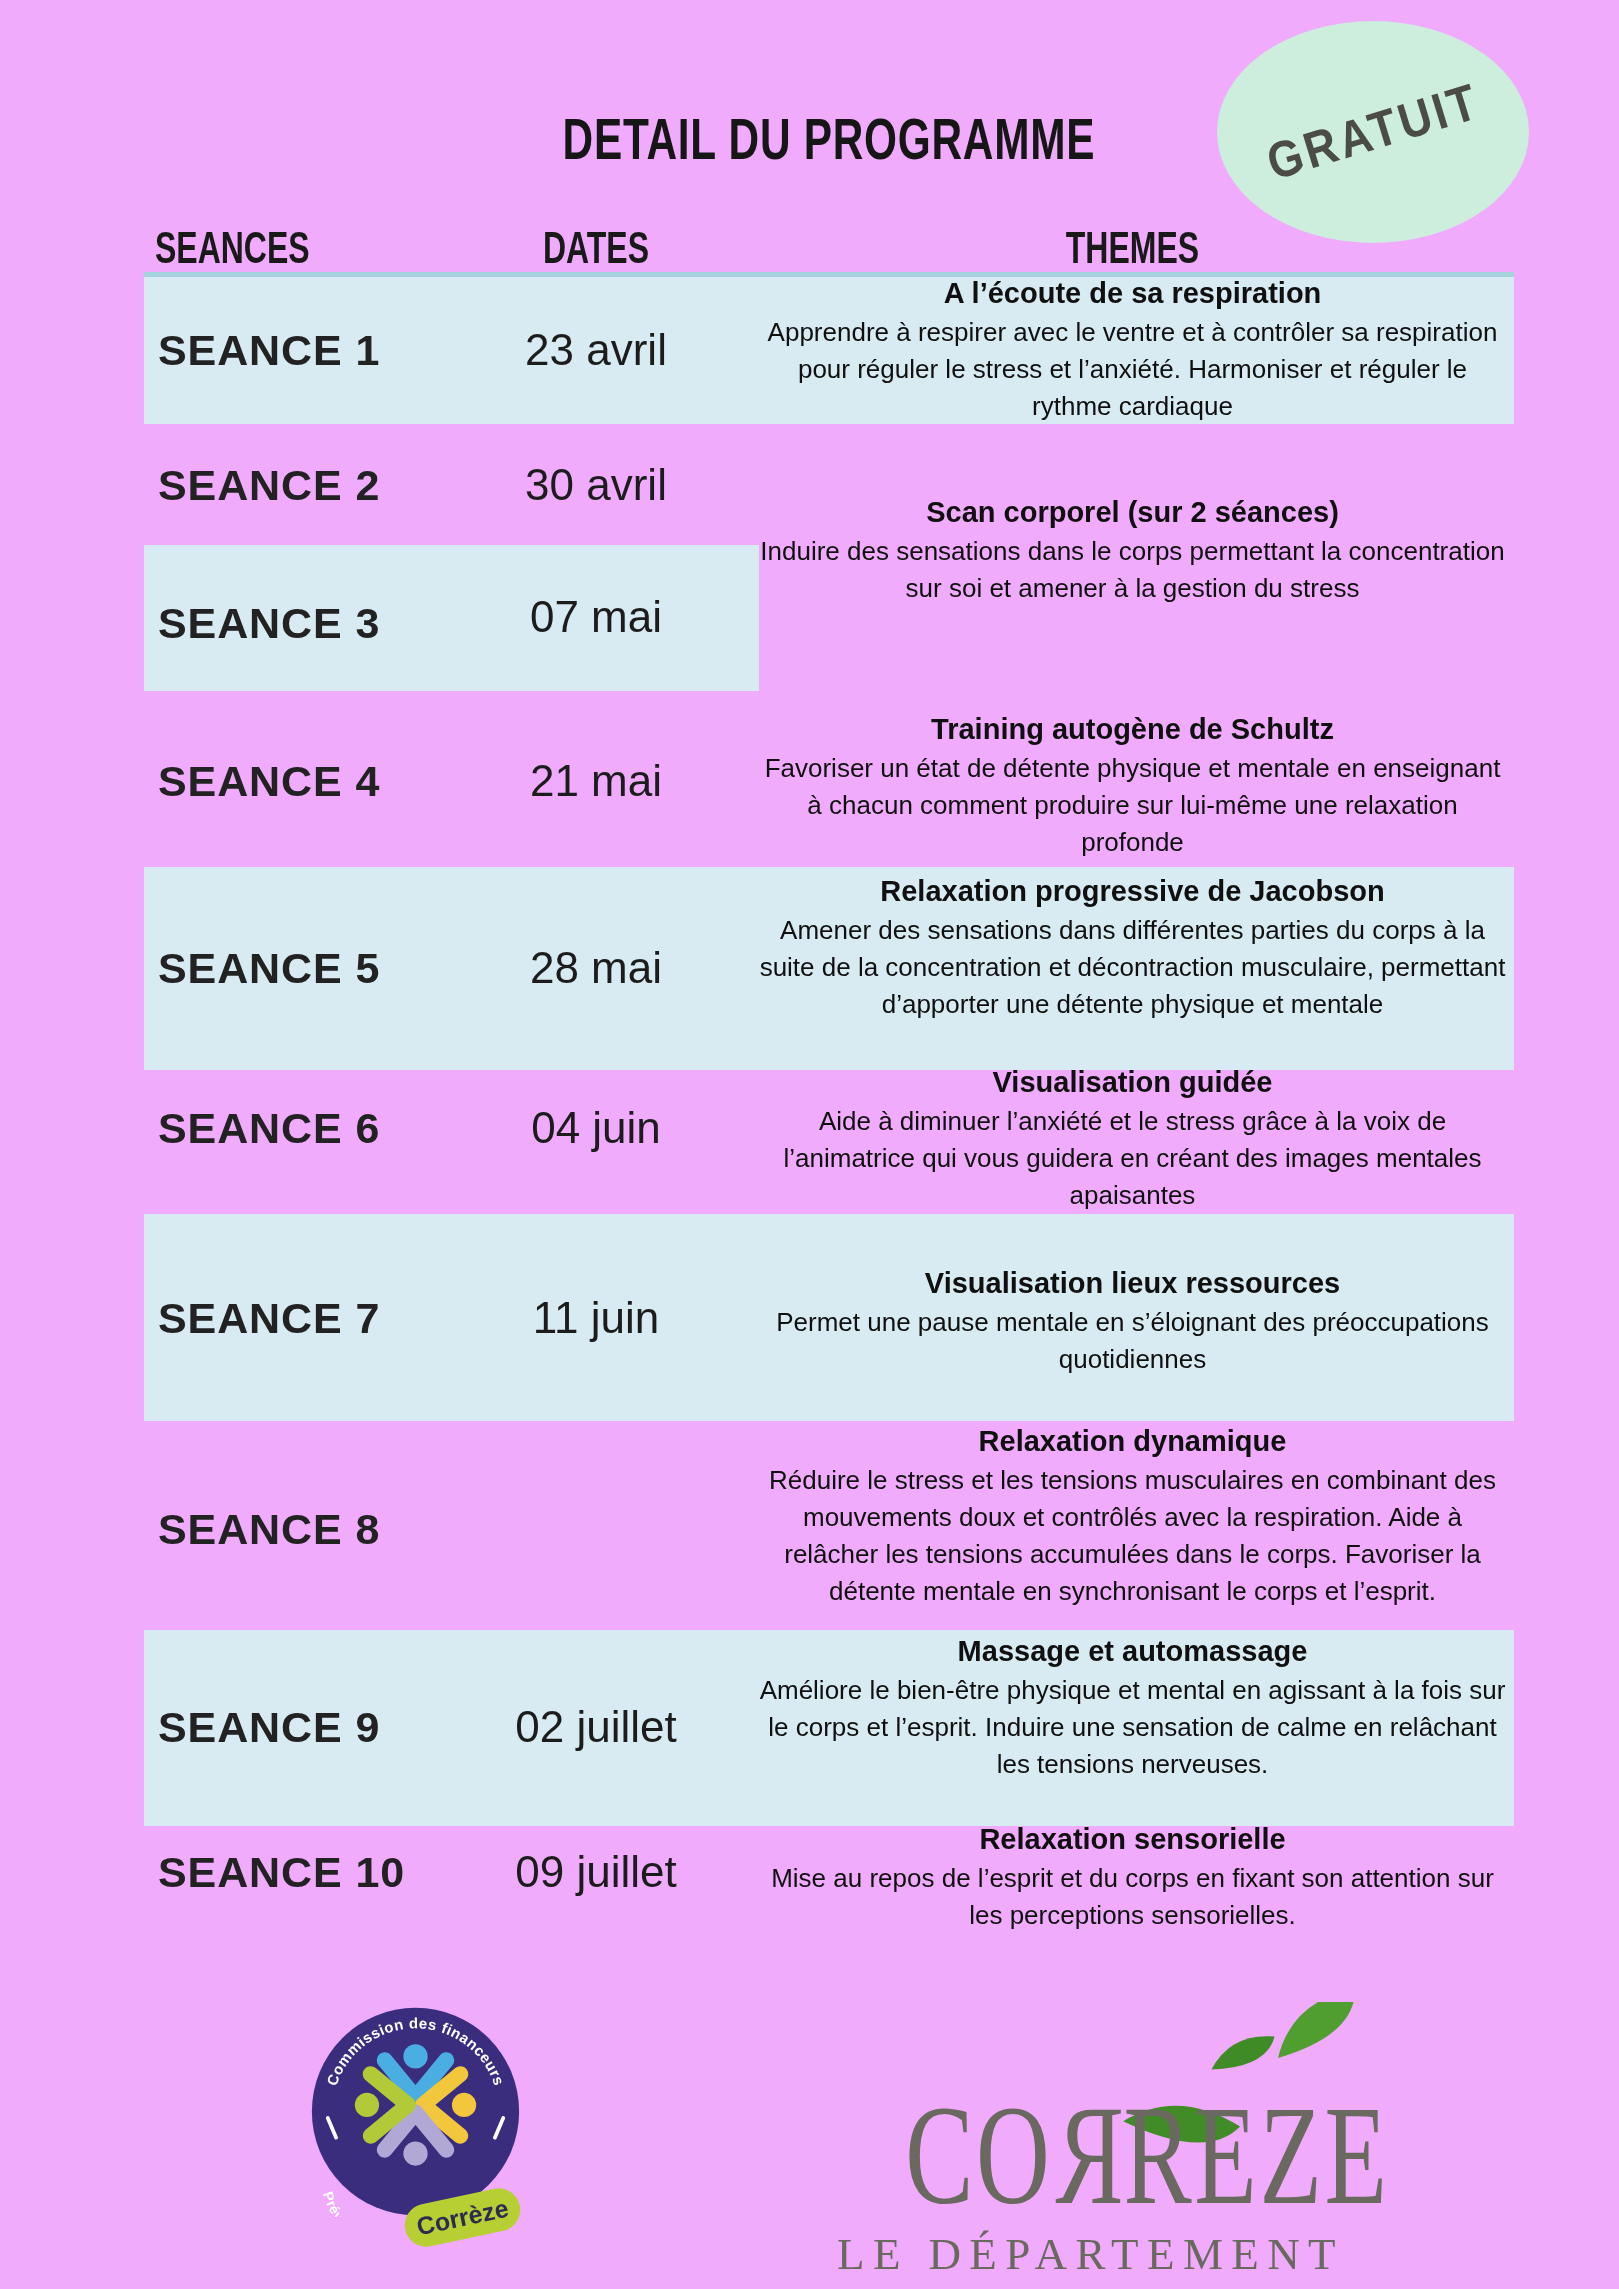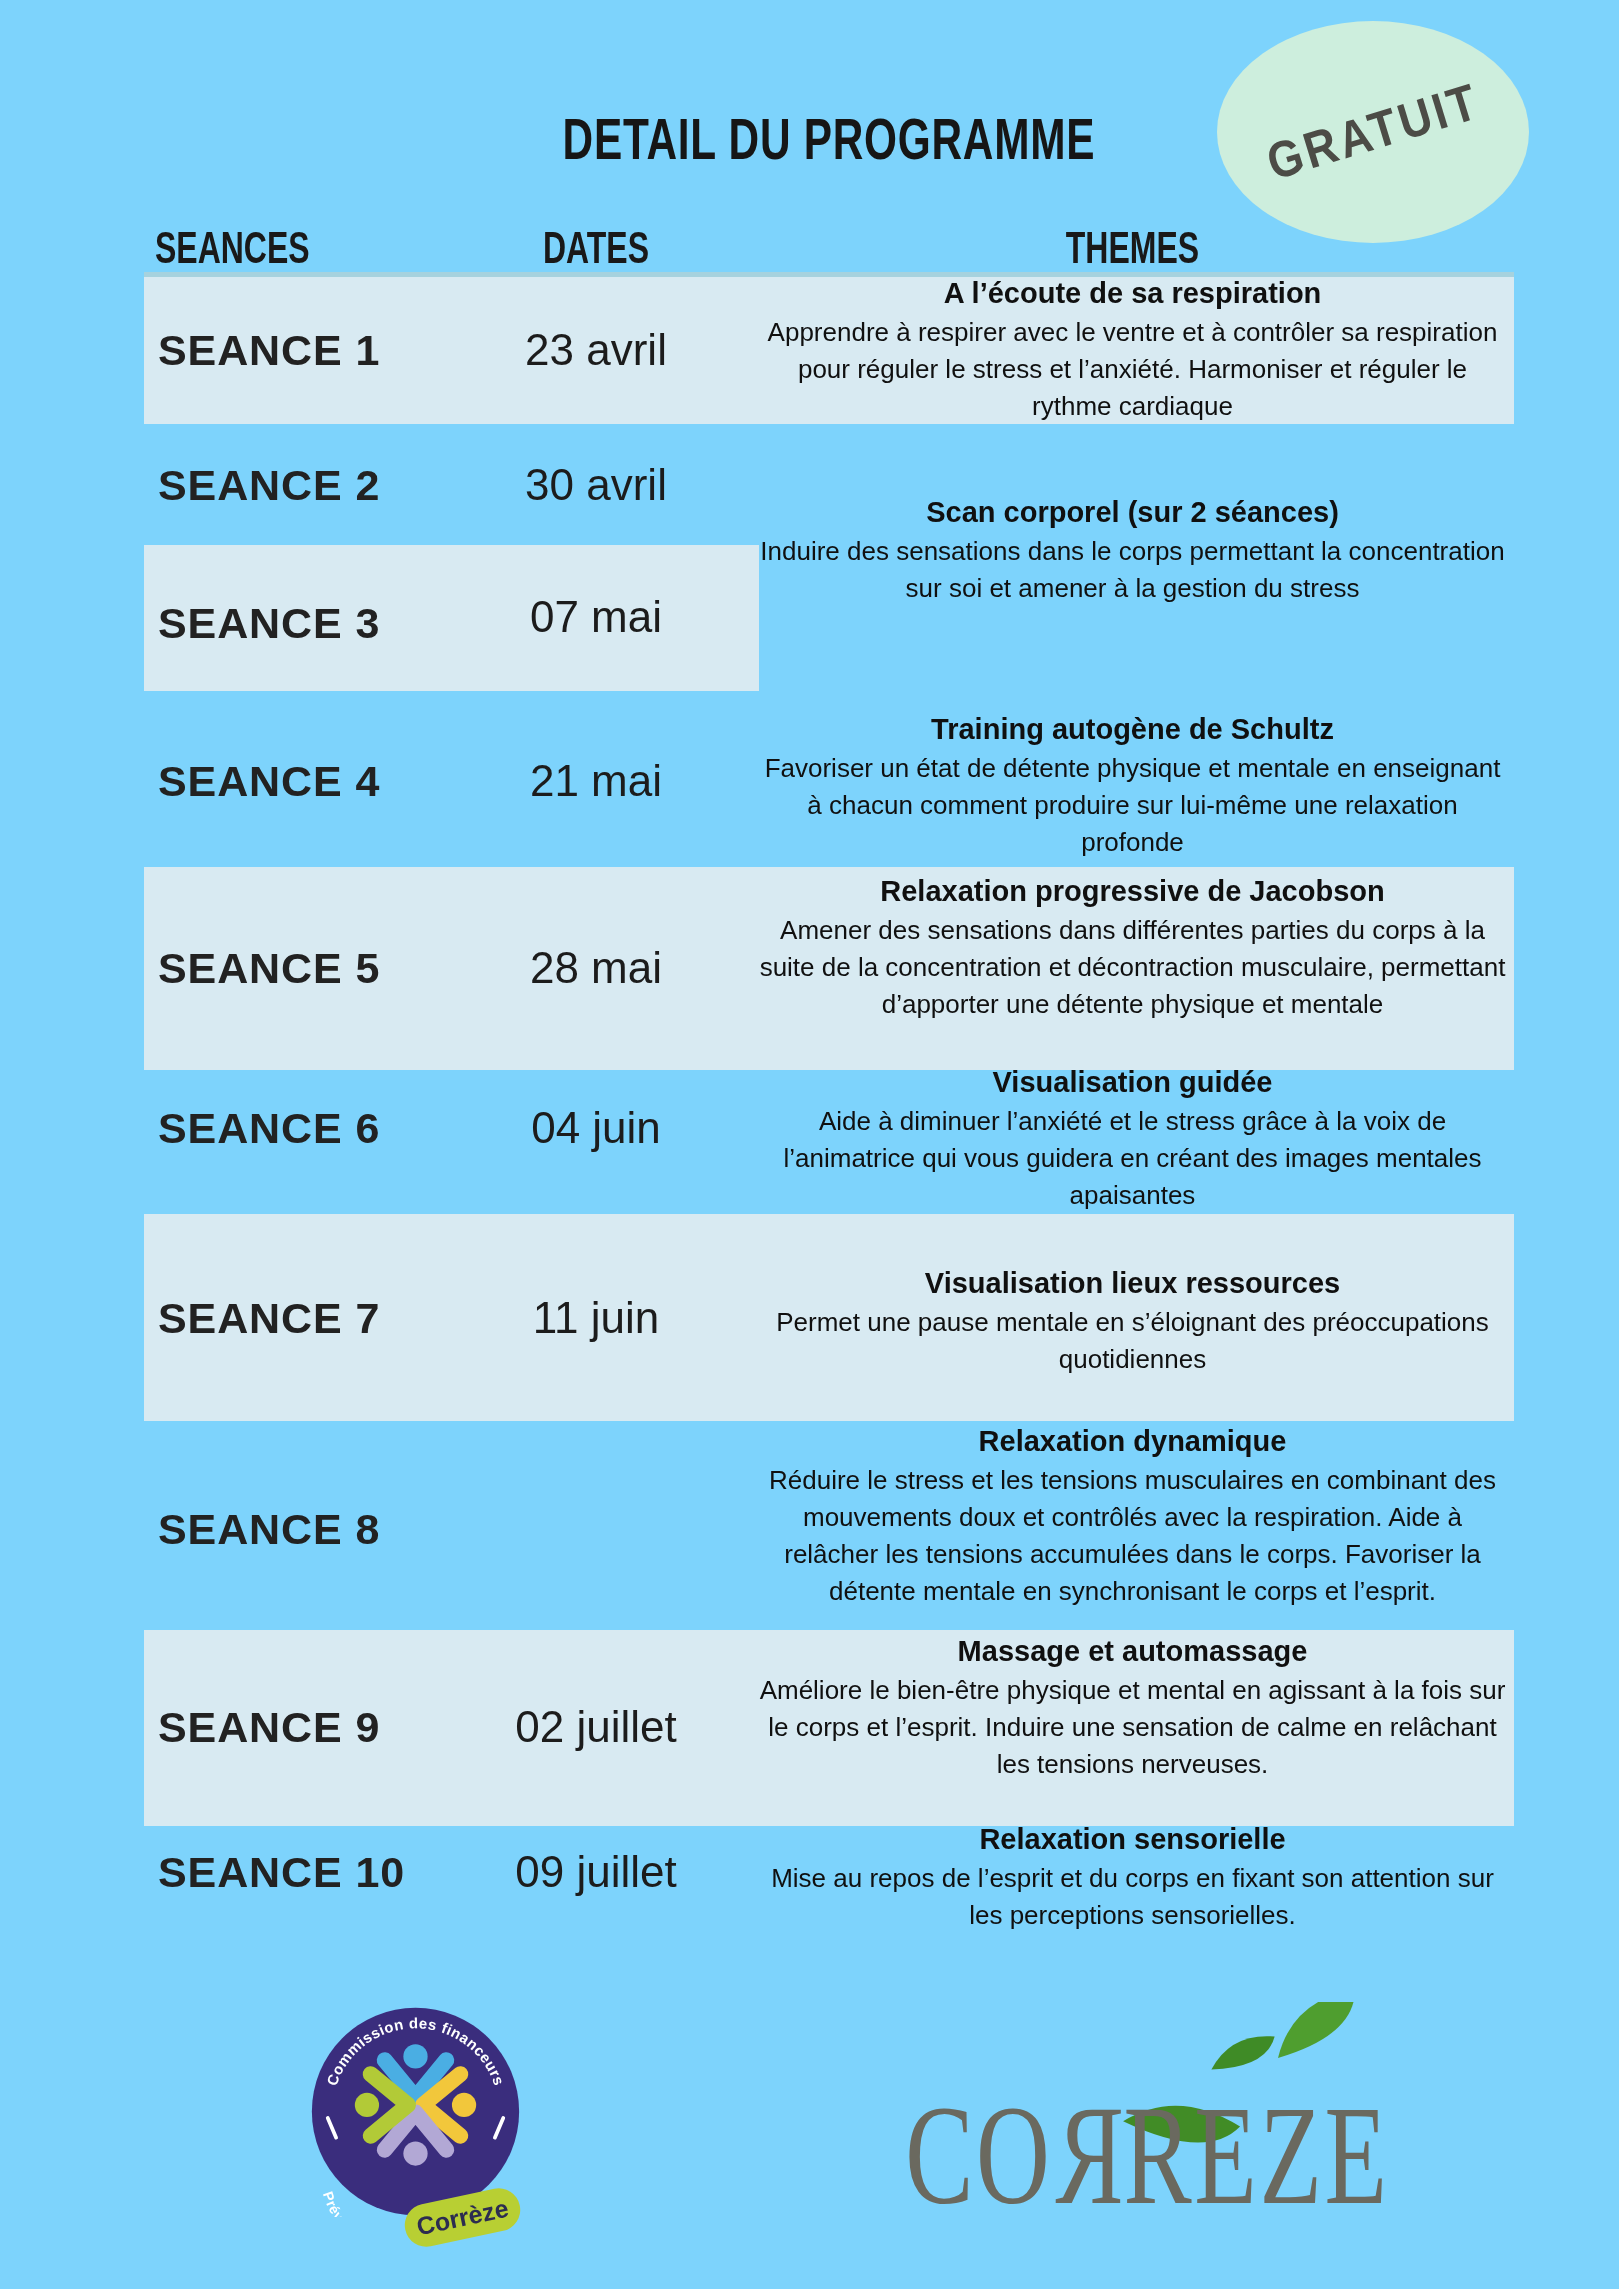--- a/index.html
+++ b/index.html
@@ -1,19 +1,19 @@
 <!DOCTYPE html>
 <html style="--row-highlight: #d8eaf2; --header-rule: #a6d2de; --badge-bg: #cdeedd; --badge-text: #4c4c46; --commission-purple: #3a2d7d; --person-blue: #4aaee3; --person-yellow: #f2c73b; --person-green: #b2ca37; --person-lavender: #b2a8d5; --pill-green: #b8cf33; --leaf-green: #4f9e2f; --department-gray: #6a695f;font-size:15px"><head>
 <meta charset="utf-8">
 <style>
   html,body{margin:0;padding:0;background:#ffffff;}
   .page{
     position:relative;
     width:1619px;height:2290px;
-    background:#7dd3fc;
+    background:#f0abfc;
     font-family:"Liberation Sans", sans-serif;
     overflow:hidden;
   }
 
   
   .doc-title{position:absolute;left:144px;top:108px;width:1370px;text-align:center;}
   .doc-title span{
     display:inline-block;
     transform:scale(0.80,1.10);
     font-weight:700;font-size:53px;letter-spacing:0.9px;color:#161616;white-space:nowrap;
@@ -207,15 +207,16 @@
   <svg class="dept-leaves" viewBox="0 0 280 175">
     <path d="M0,34 Q26,-8 78,0 Q66,36 0,34 Z" fill="#418c26" transform="translate(38,86) rotate(24) scale(1.5,1.35)"></path>
     <path d="M0,34 Q26,-8 78,0 Q66,36 0,34 Z" fill="#3f8b26" transform="translate(112,42) rotate(-4) scale(0.9)"></path>
     <path d="M0,34 Q26,-8 78,0 Q66,36 0,34 Z" fill="#4f9e2f" transform="translate(172,18) rotate(-18) scale(1.3)"></path>
   </svg>
   <div class="dept-name">
     <span class="nm">
       <span>CO</span><span class="mirror">R</span><span>REZE</span>
     </span>
   </div>
+  <div class="dept-sub">LE DÉPARTEMENT</div>
 
 </div>
 
 
 </body></html>

